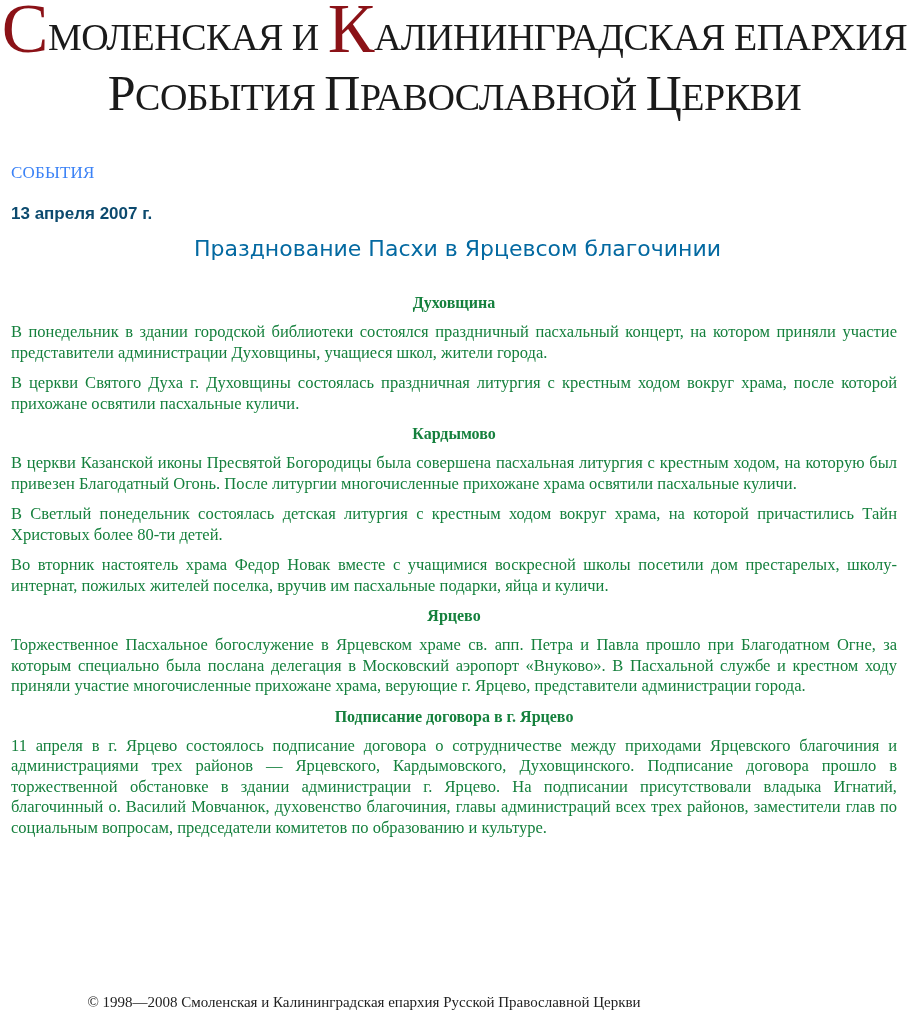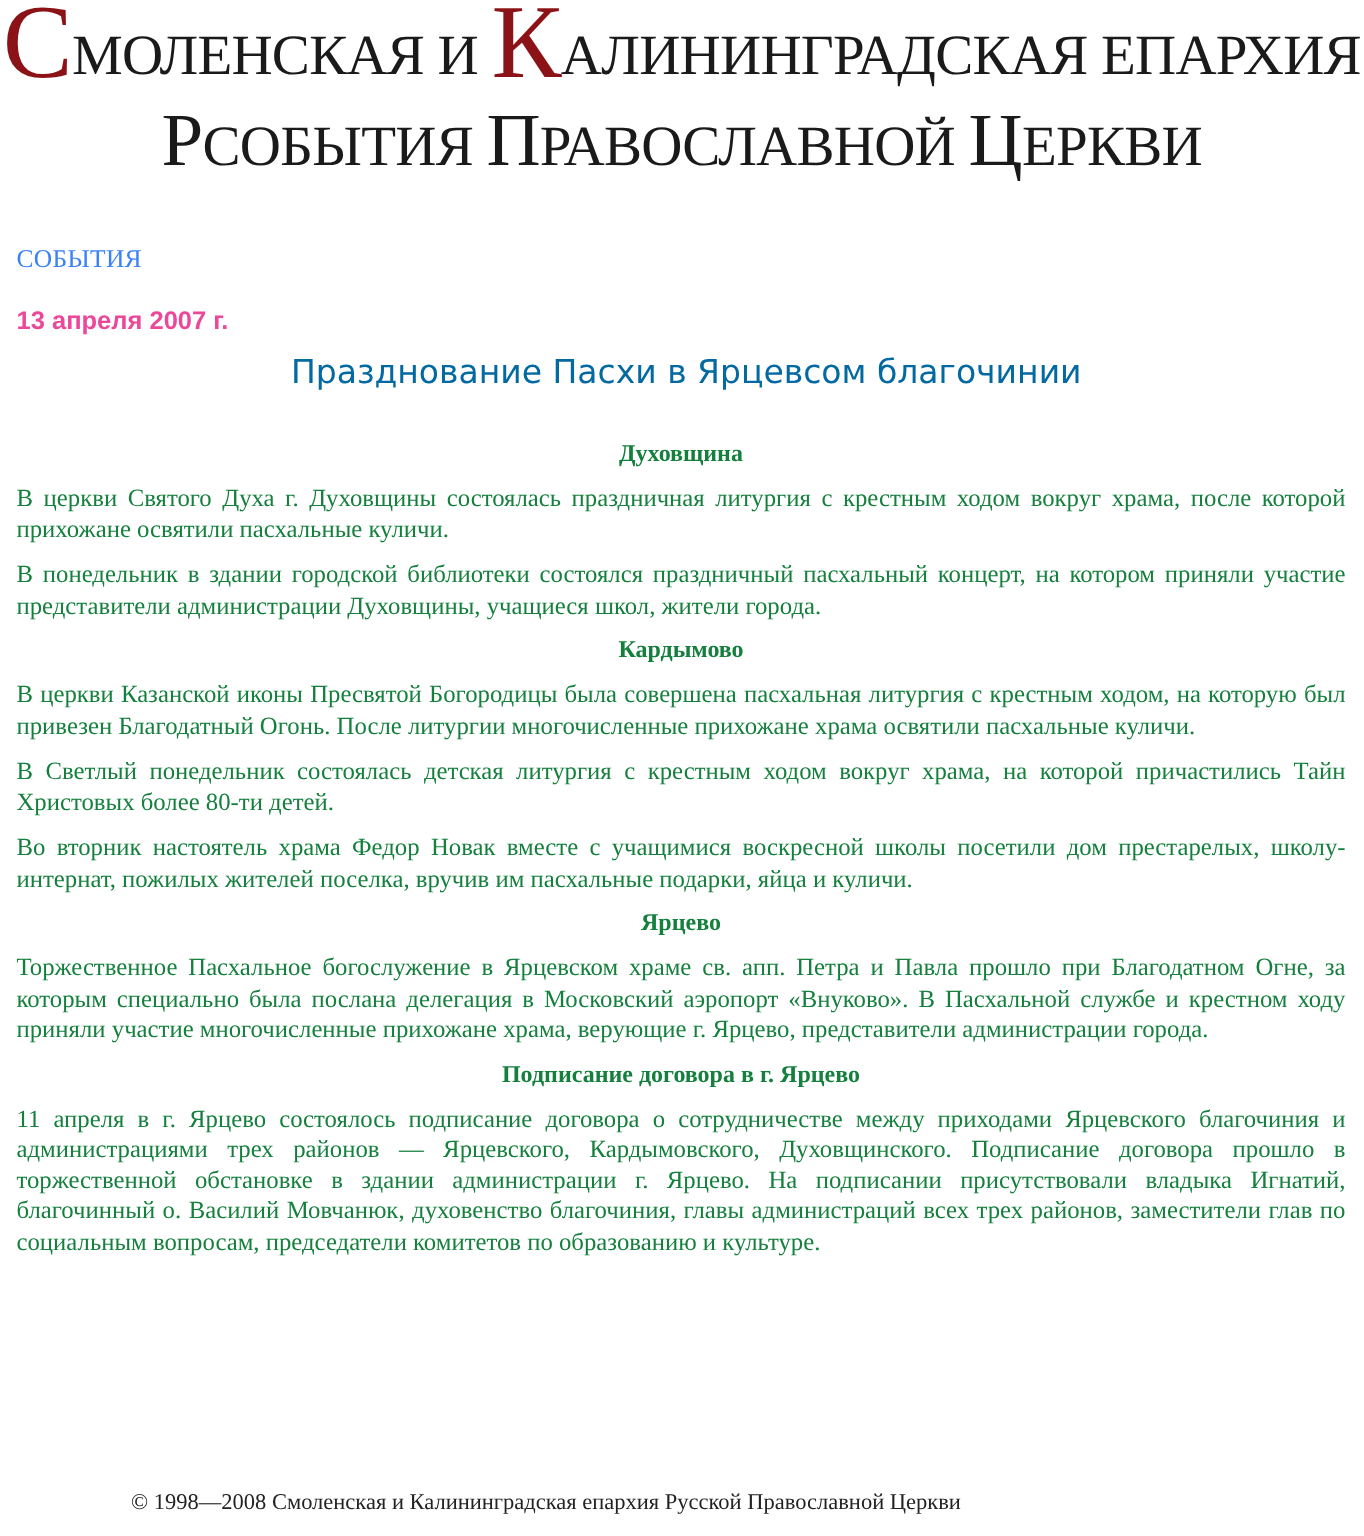--- a/index.html
+++ b/index.html
@@ -63,21 +63,21 @@
       color: #3b82f6;
       letter-spacing: 0.2px;
     }
     .news-date {
       position: absolute;
       left: 11px;
       top: 204px;
       font-family: "Liberation Sans", "DejaVu Sans", sans-serif;
       font-size: 17px;
       font-weight: bold;
-      color: #ec4899;
+      color: #0c4a6e;
     }
     .article-title {
       position: absolute;
       left: 3px;
       top: 236px;
       width: 909px;
       text-align: center;
       font-family: "DejaVu Sans", "Liberation Sans", sans-serif;
       font-size: 22px;
       color: #0369a1;
@@ -128,22 +128,22 @@
 
 <div class="section-label">СОБЫТИЯ</div>
 
 <div class="news-date">13 апреля 2007 г.</div>
 
 <h1 class="article-title" style="margin:0;font-weight:normal;">Празднование Пасхи в Ярцевсом благочинии</h1>
 
 <div class="article-body">
   <section>
     <h3>Духовщина</h3>
+    <p>В понедельник в здании городской библиотеки состоялся праздничный пасхальный концерт, на котором приняли участие представители администрации Духовщины, учащиеся школ, жители города.</p>
     <p>В церкви Святого Духа г. Духовщины состоялась праздничная литургия с крестным ходом вокруг храма, после которой прихожане освятили пасхальные куличи.</p>
-    <p>В понедельник в здании городской библиотеки состоялся праздничный пасхальный концерт, на котором приняли участие представители администрации Духовщины, учащиеся школ, жители города.</p>
   </section>
   <section>
     <h3>Кардымово</h3>
     <p>В церкви Казанской иконы Пресвятой Богородицы была совершена пасхальная литургия с крестным ходом, на которую был привезен Благодатный Огонь. После литургии многочисленные прихожане храма освятили пасхальные куличи.</p>
     <p>В Светлый понедельник состоялась детская литургия с крестным ходом вокруг храма, на которой причастились Тайн Христовых более 80-ти детей.</p>
     <p>Во вторник настоятель храма Федор Новак вместе с учащимися воскресной школы посетили дом престарелых, школу-интернат, пожилых жителей поселка, вручив им пасхальные подарки, яйца и куличи.</p>
   </section>
   <section>
     <h3>Ярцево</h3>
     <p>Торжественное Пасхальное богослужение в Ярцевском храме св. апп. Петра и Павла прошло при Благодатном Огне, за которым специально была послана делегация в Московский аэропорт «Внуково». В Пасхальной службе и крестном ходу приняли участие многочисленные прихожане храма, верующие г. Ярцево, представители администрации города.</p>

